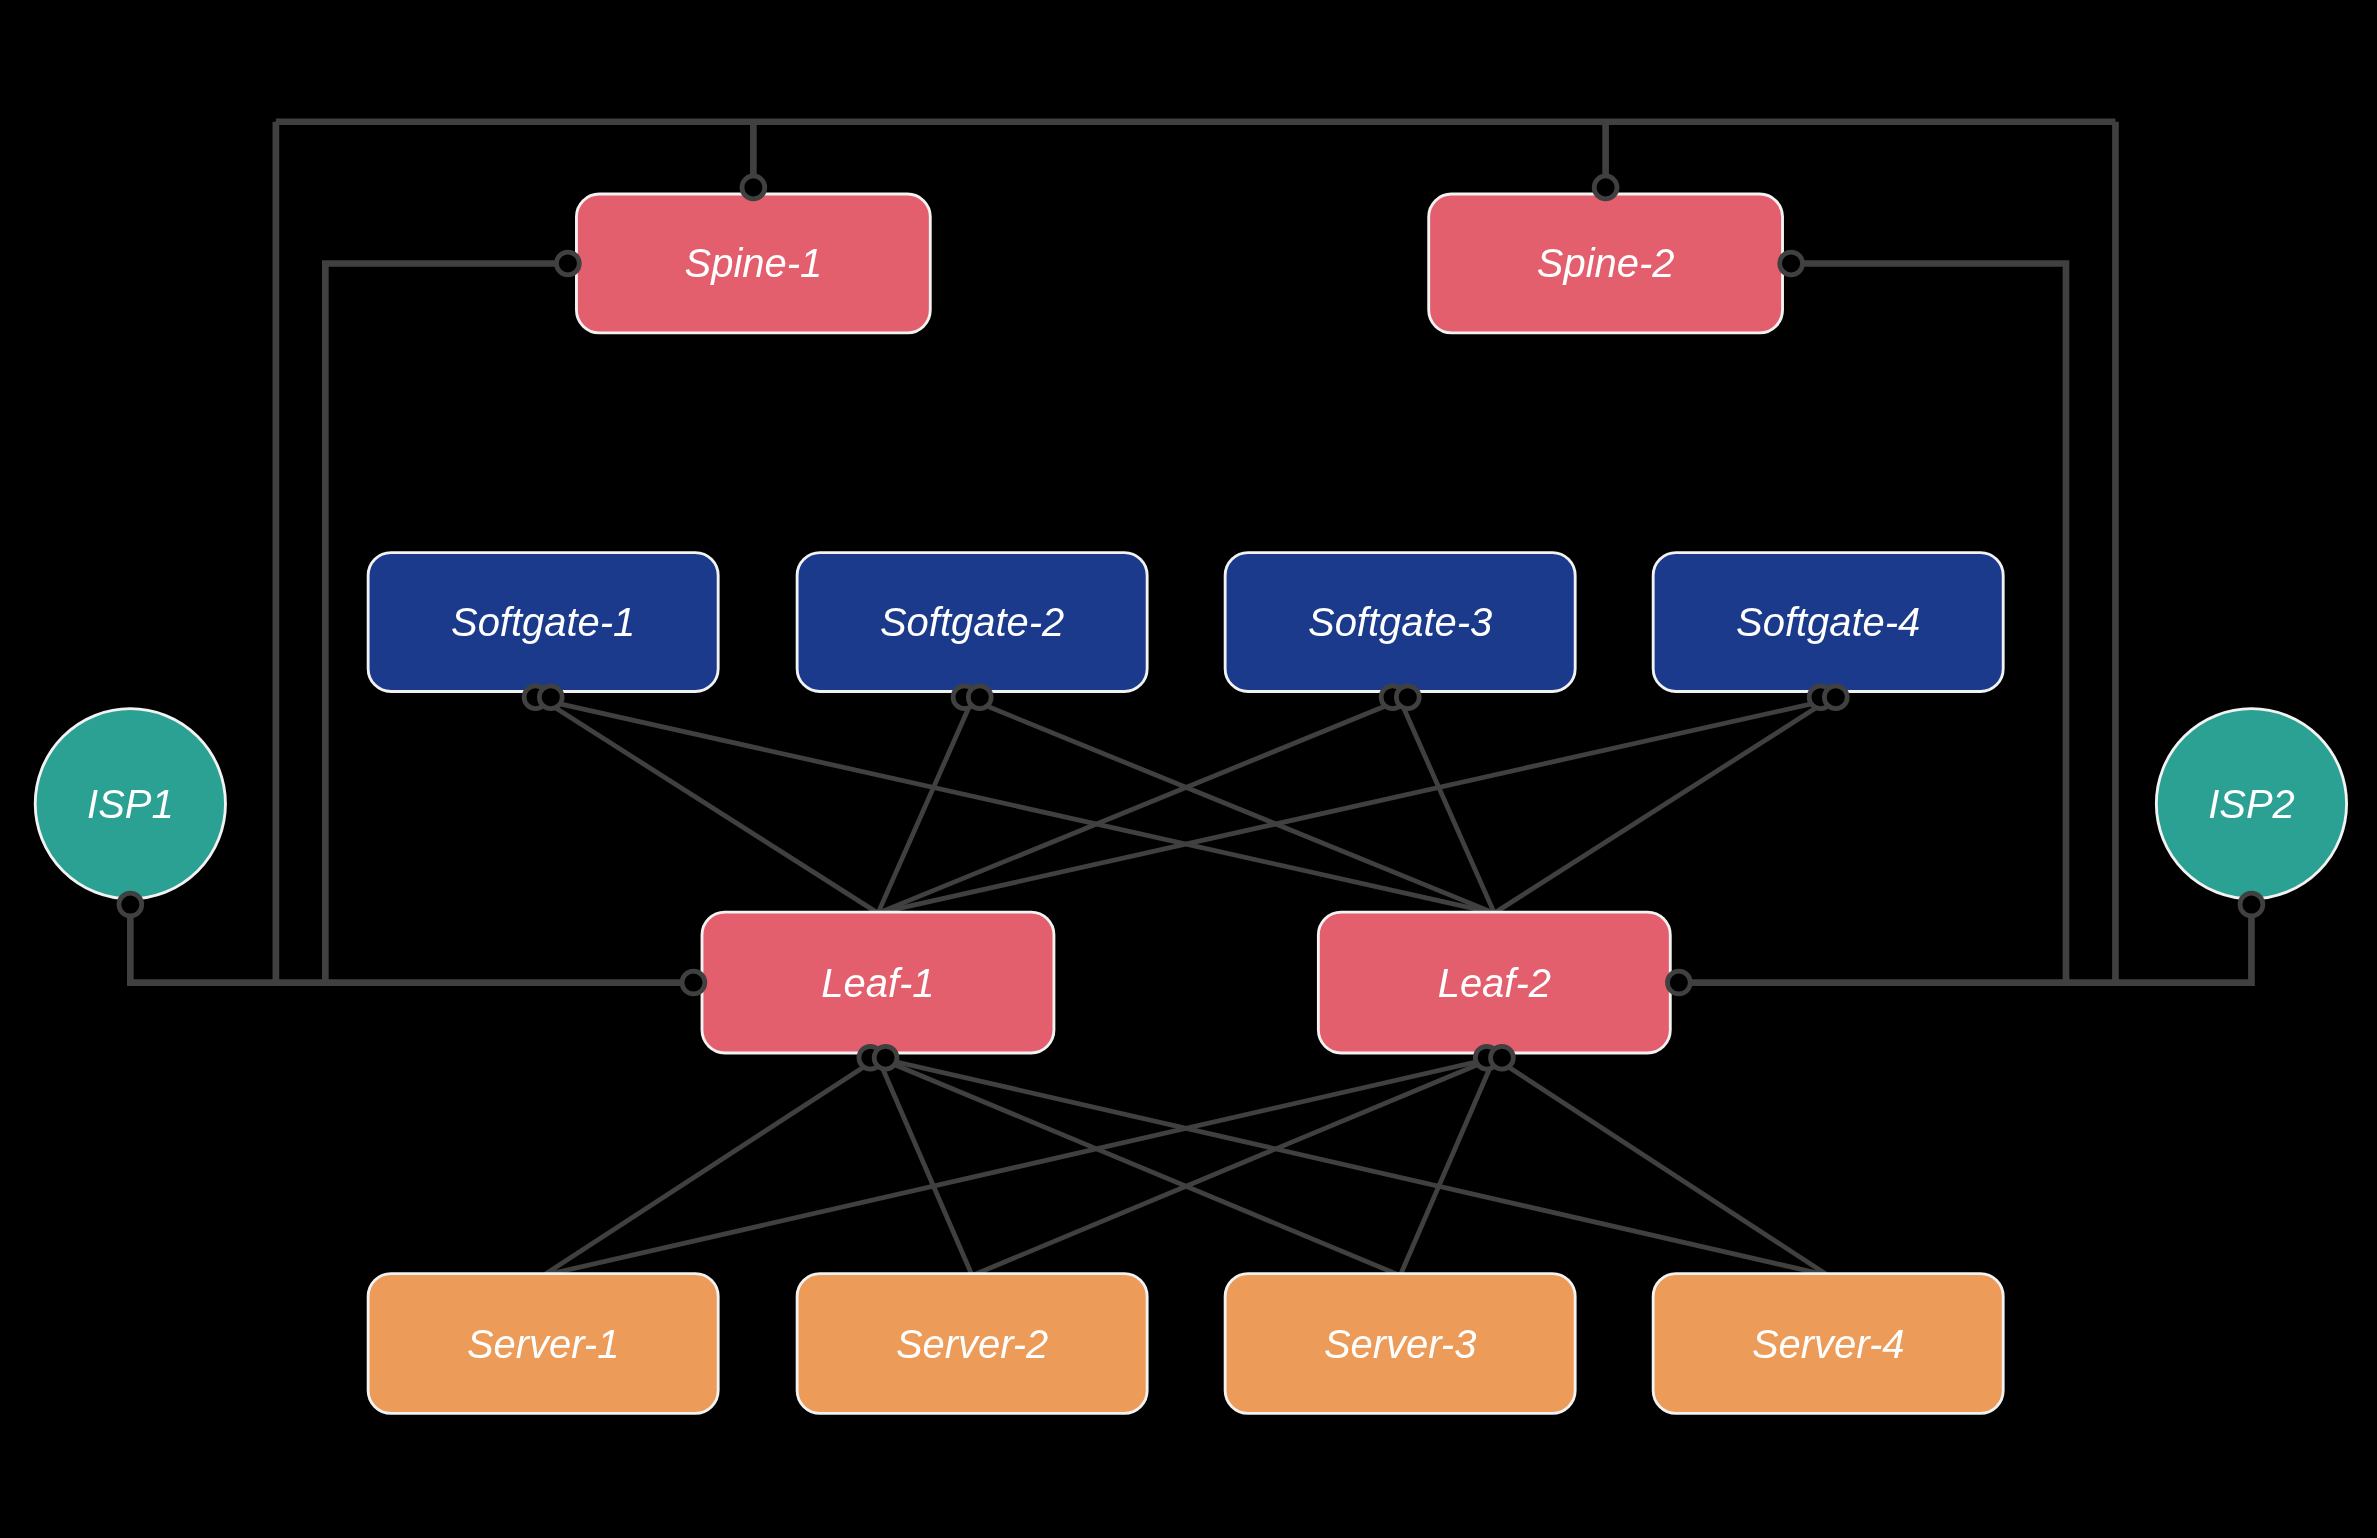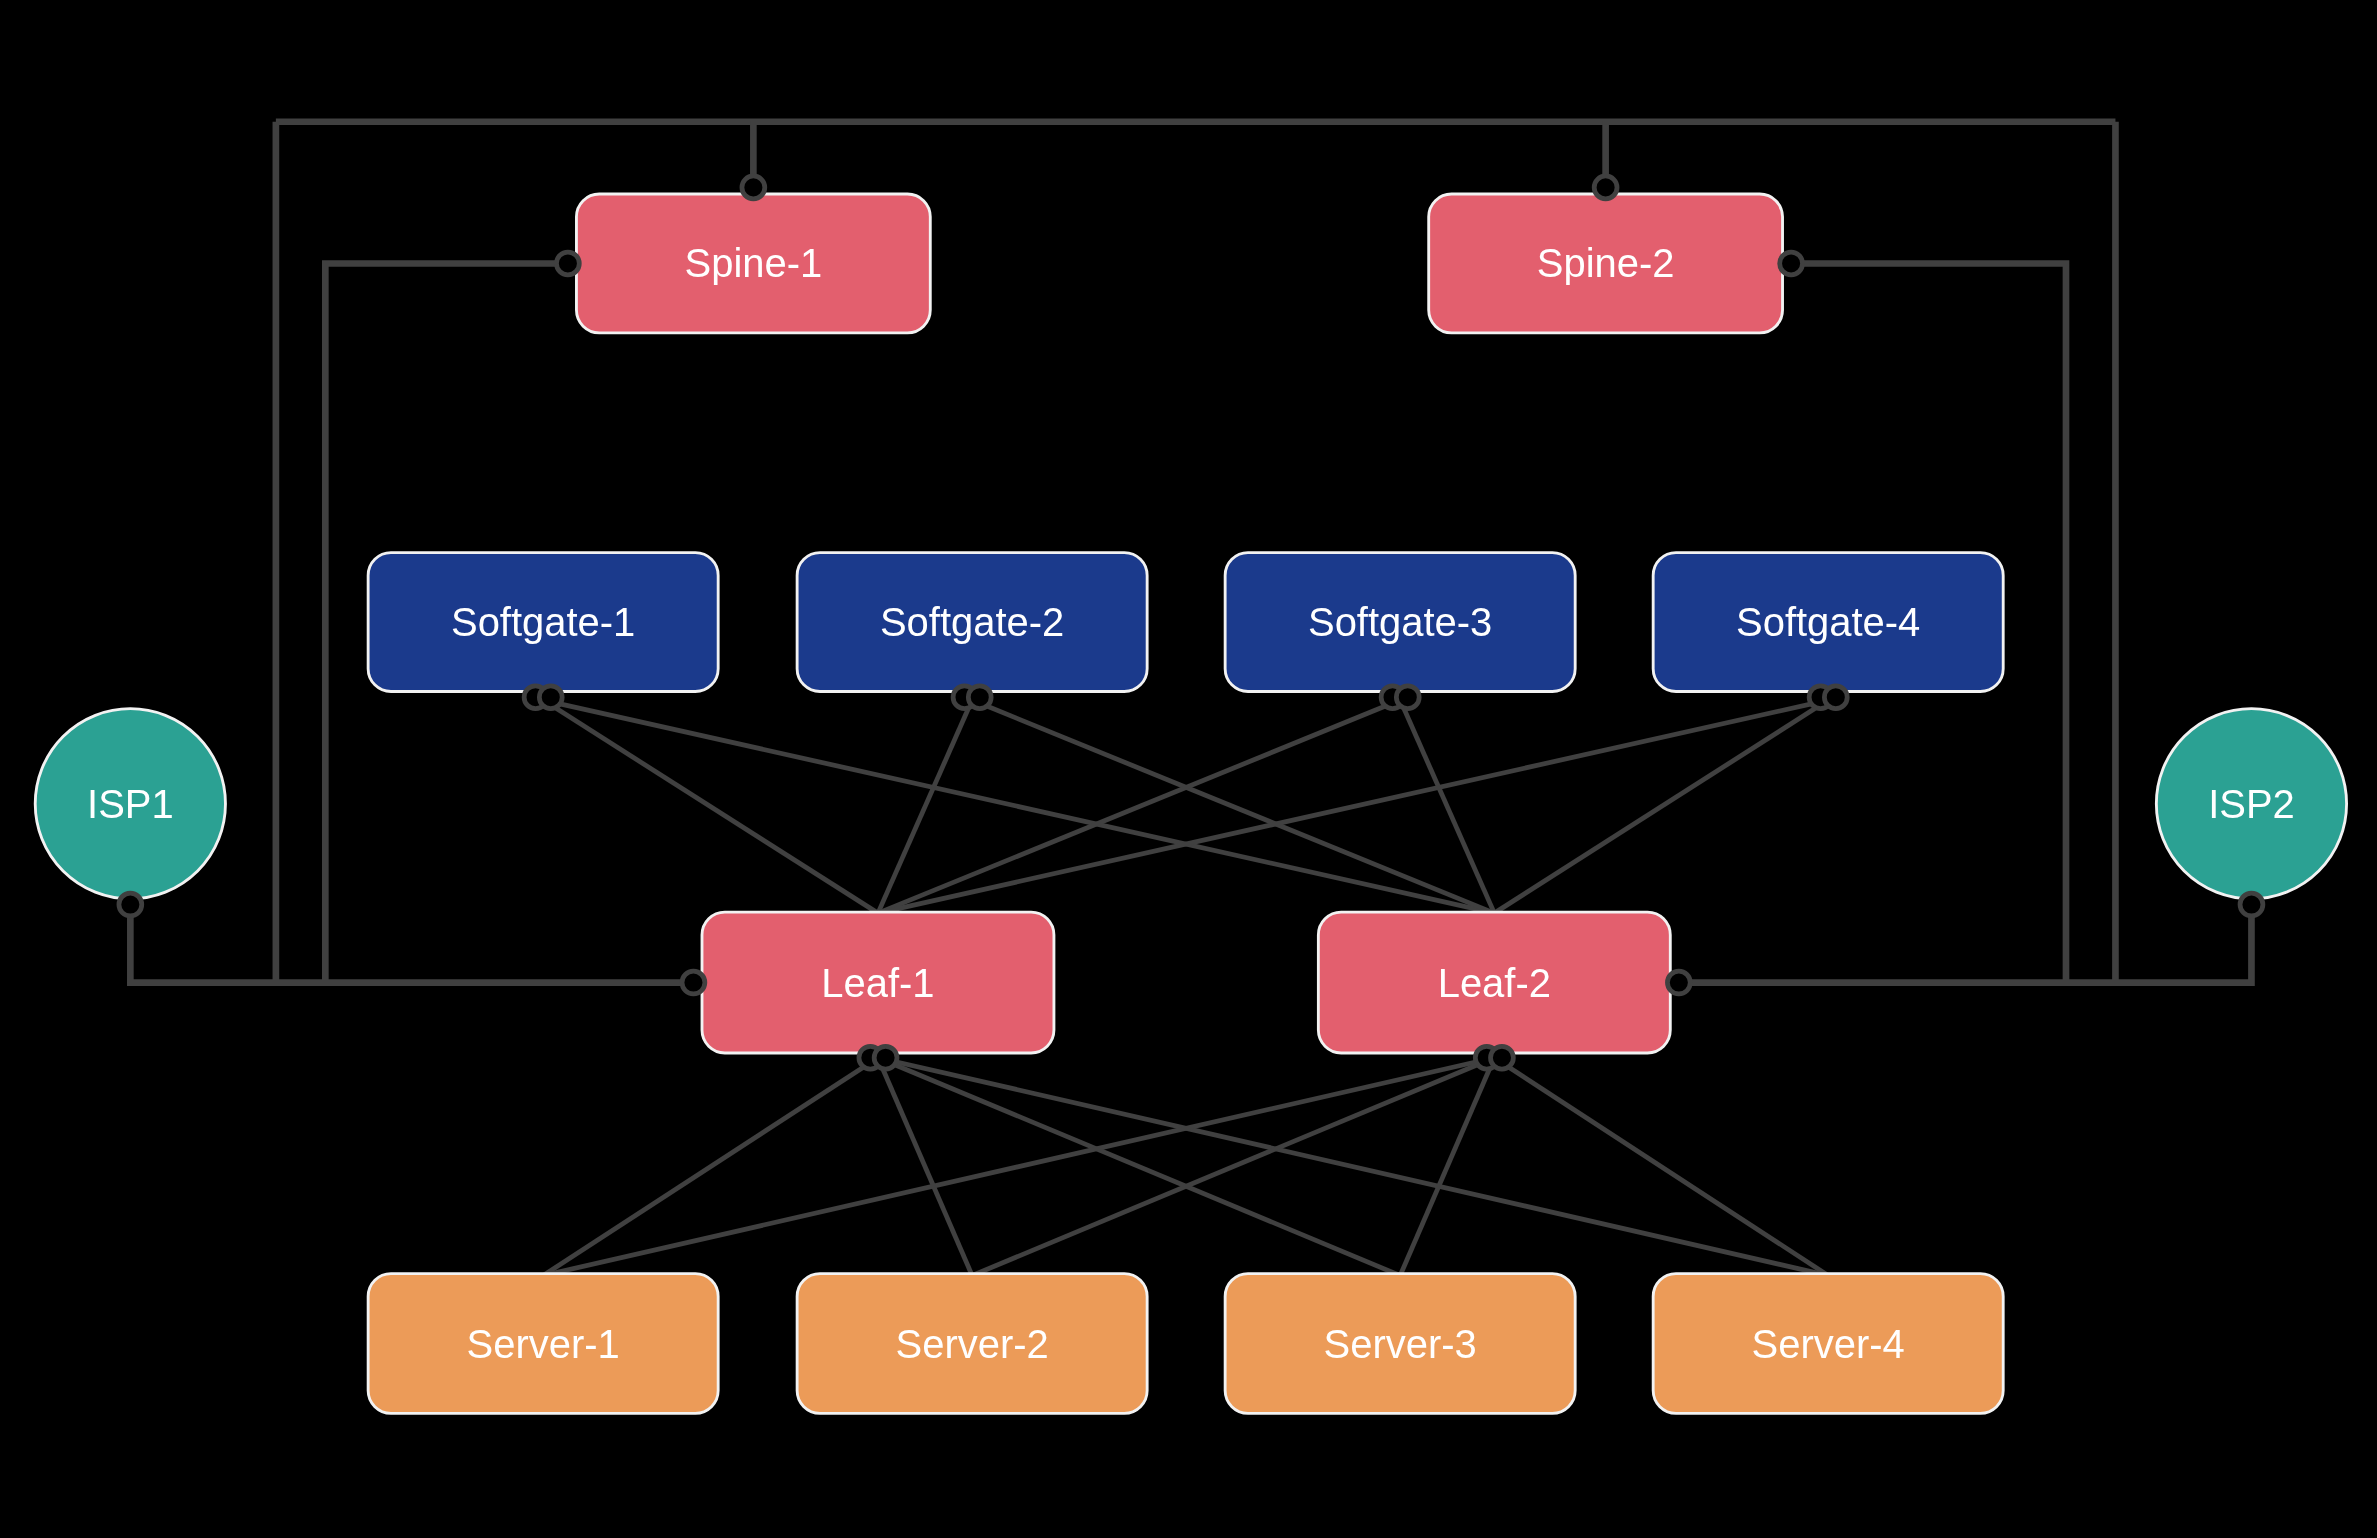--- a/index.html
+++ b/index.html
@@ -6,20 +6,21 @@
     margin: 0;
     padding: 0;
     background: #000000;
   }
   .stage {
     position: relative;
     width: 2378px;
     height: 1539px;
     background: #000000;
     overflow: hidden;
+    font-style: italic;
   }
   svg {
     display: block;
     width: 100%;
     height: 100%;
   }
   text.node-label {
     font-family: "Liberation Sans", "DejaVu Sans", sans-serif;
     font-weight: 400;
   }

